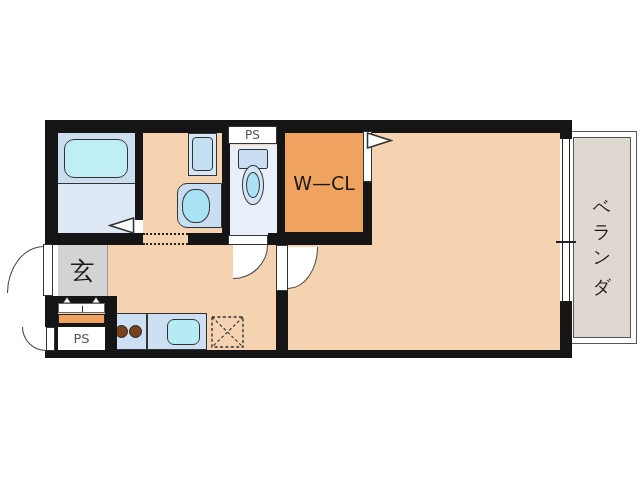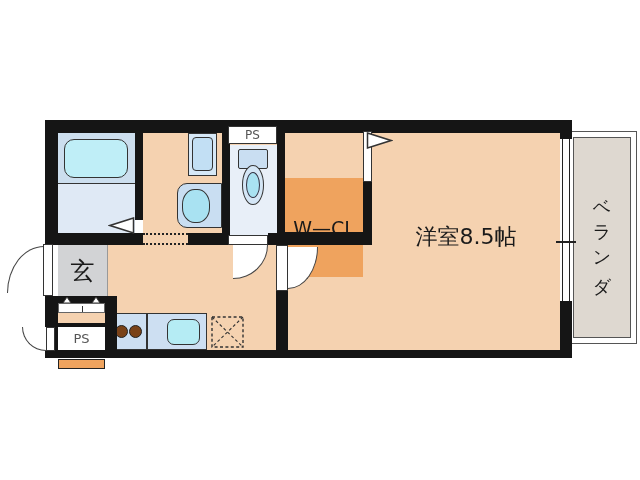--- a/index.html
+++ b/index.html
@@ -8,21 +8,21 @@
     font-family:"DejaVu Sans","Liberation Sans",sans-serif;
   }
   .abs{position:absolute;box-sizing:border-box;}
   .wall{position:absolute;background:var(--wall,#151515);}
   .flex{display:flex;align-items:center;justify-content:center;}
   .floor-main{background:var(--floor_main,#f5d2b0);}
   .floor-bath{background:var(--floor_bath,#dfe9f5);}
   .tub-area{background:var(--tub_area,#ccdeee);}
   .bathtub{background:var(--bathtub,#bfeef7);}
   .floor-toilet{background:var(--floor_toilet,#e8eff8);}
-  .floor-wcl{background:var(--floor_wcl,#efa35e);margin-top:45px;}
+  .floor-wcl{background:var(--floor_wcl,#efa35e);}
   .floor-genkan{background:var(--floor_genkan,#d2d3d5);}
   .veranda-floor{background:var(--veranda,#ded8d0);}
   .fix-blue{background:var(--fixture_blue,#c9def2);}
   .fix-cyan{background:var(--fixture_cyan,#a9e2f2);}
   .counter{background:var(--counter,#cddff2);}
   .burner{background:var(--burner,#7a4218);}
   .label{color:#1a1a1a;}
   .ps-text{color:#555;}
   .arc{position:absolute;background:#fff;box-sizing:border-box;}
   .leaf{position:absolute;background:#fff;border:1.5px solid #333;box-sizing:border-box;}
@@ -131,17 +131,14 @@
   <div class="leaf" style="left:363px;top:131px;width:9px;height:51px;border-width:1.3px;"></div>
   <svg class="abs" style="left:366px;top:131px;" width="27" height="19" viewBox="0 0 27 19">
     <polygon points="1.5,2 25,9.5 1.5,17" fill="#fff" stroke="#333" stroke-width="1.5"></polygon>
   </svg>
 
   <div class="abs" style="left:135px;top:220px;width:8px;height:13px;background:#fff;"></div>
   <svg class="abs" style="left:108px;top:216px;" width="27" height="19" viewBox="0 0 27 19">
     <polygon points="25.5,2 2,9.5 25.5,17" fill="#fff" stroke="#333" stroke-width="1.5"></polygon>
   </svg>
 
-  <div class="abs flex" style="left:370px;top:222px;width:192px;height:30px;">
-    <span class="label" style="font-size:22px;">洋室8.5帖</span>
-  </div>
 
 </div>
 
 </body></html>

